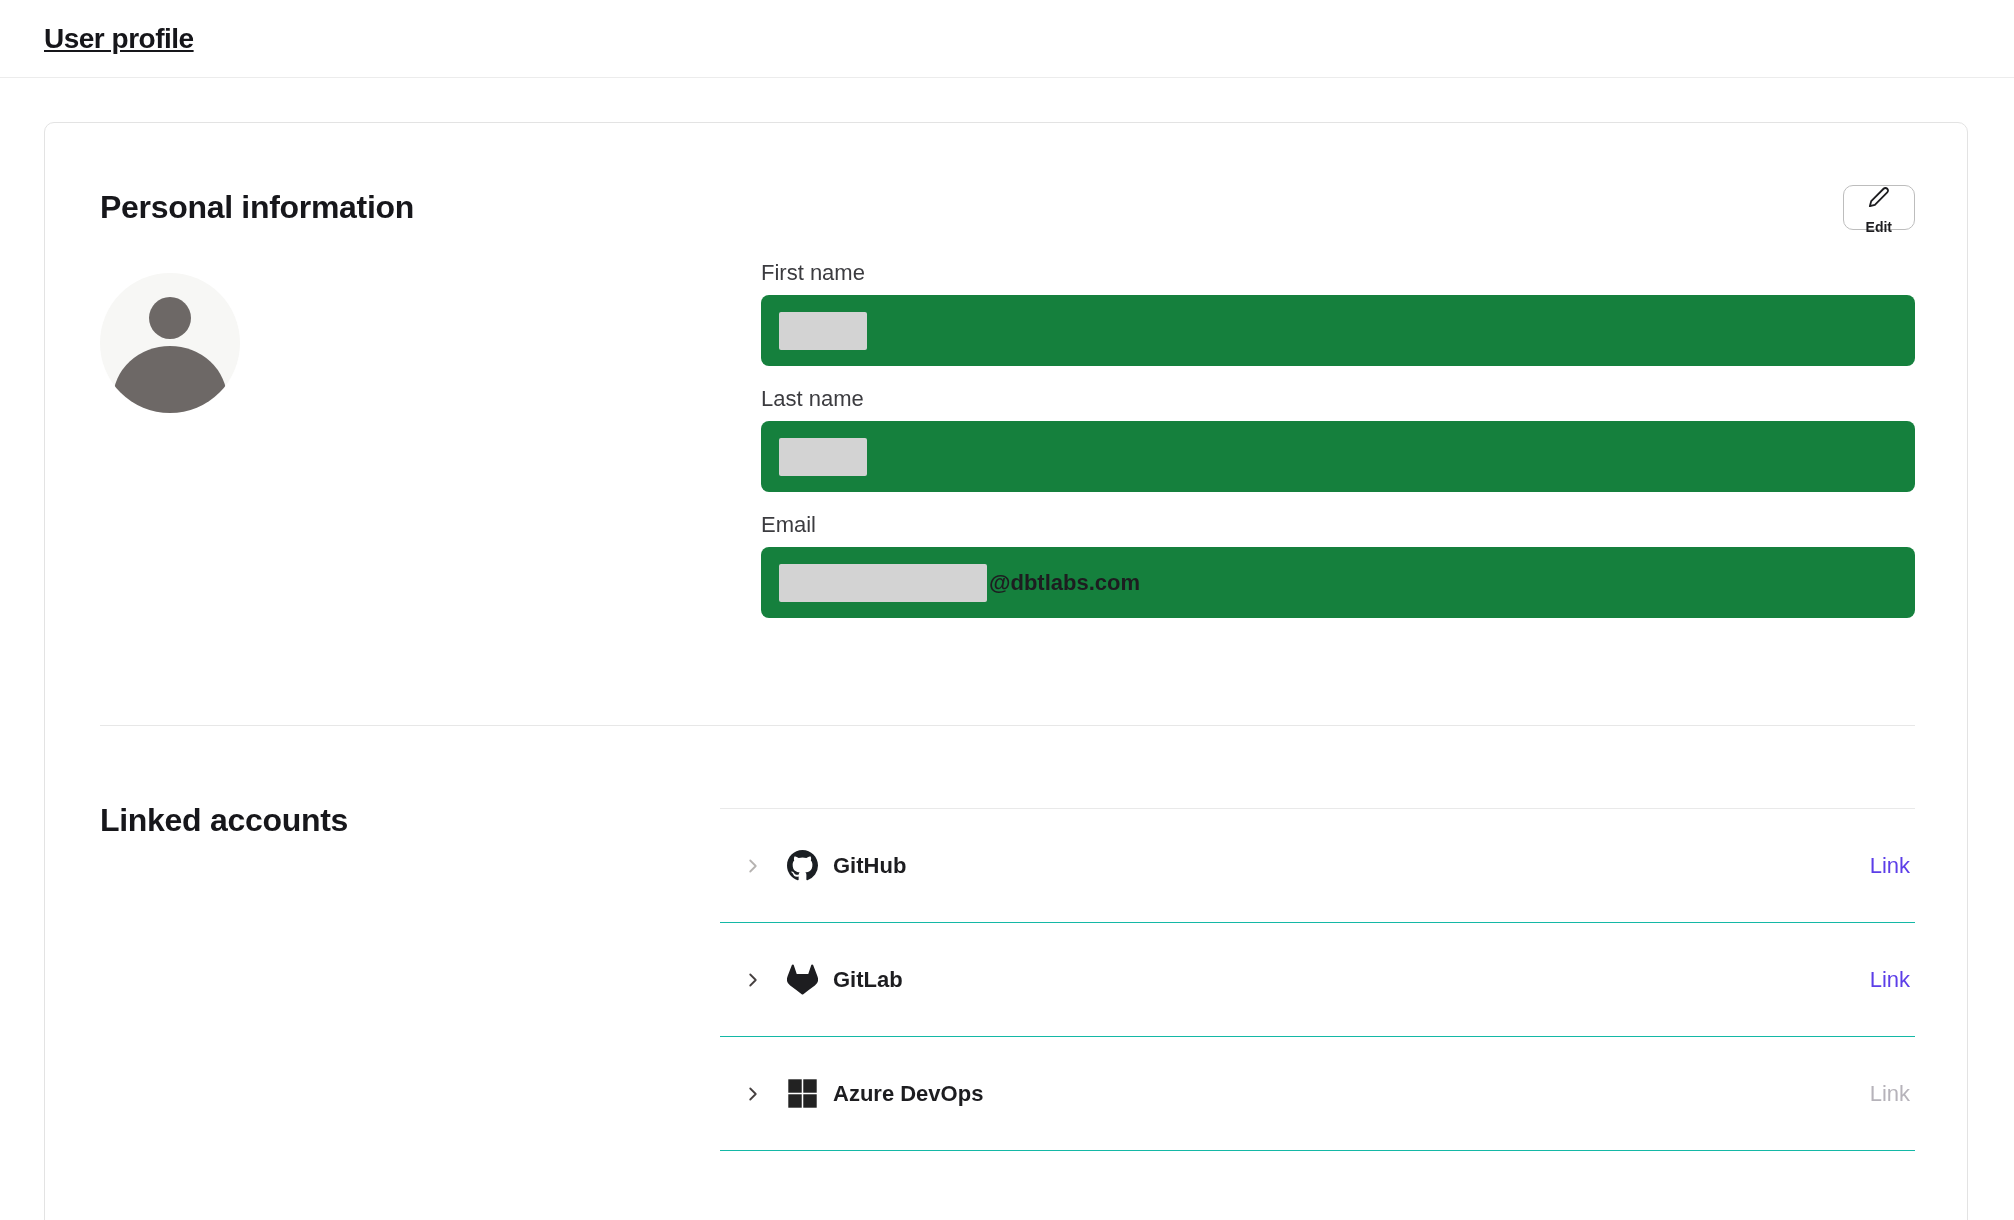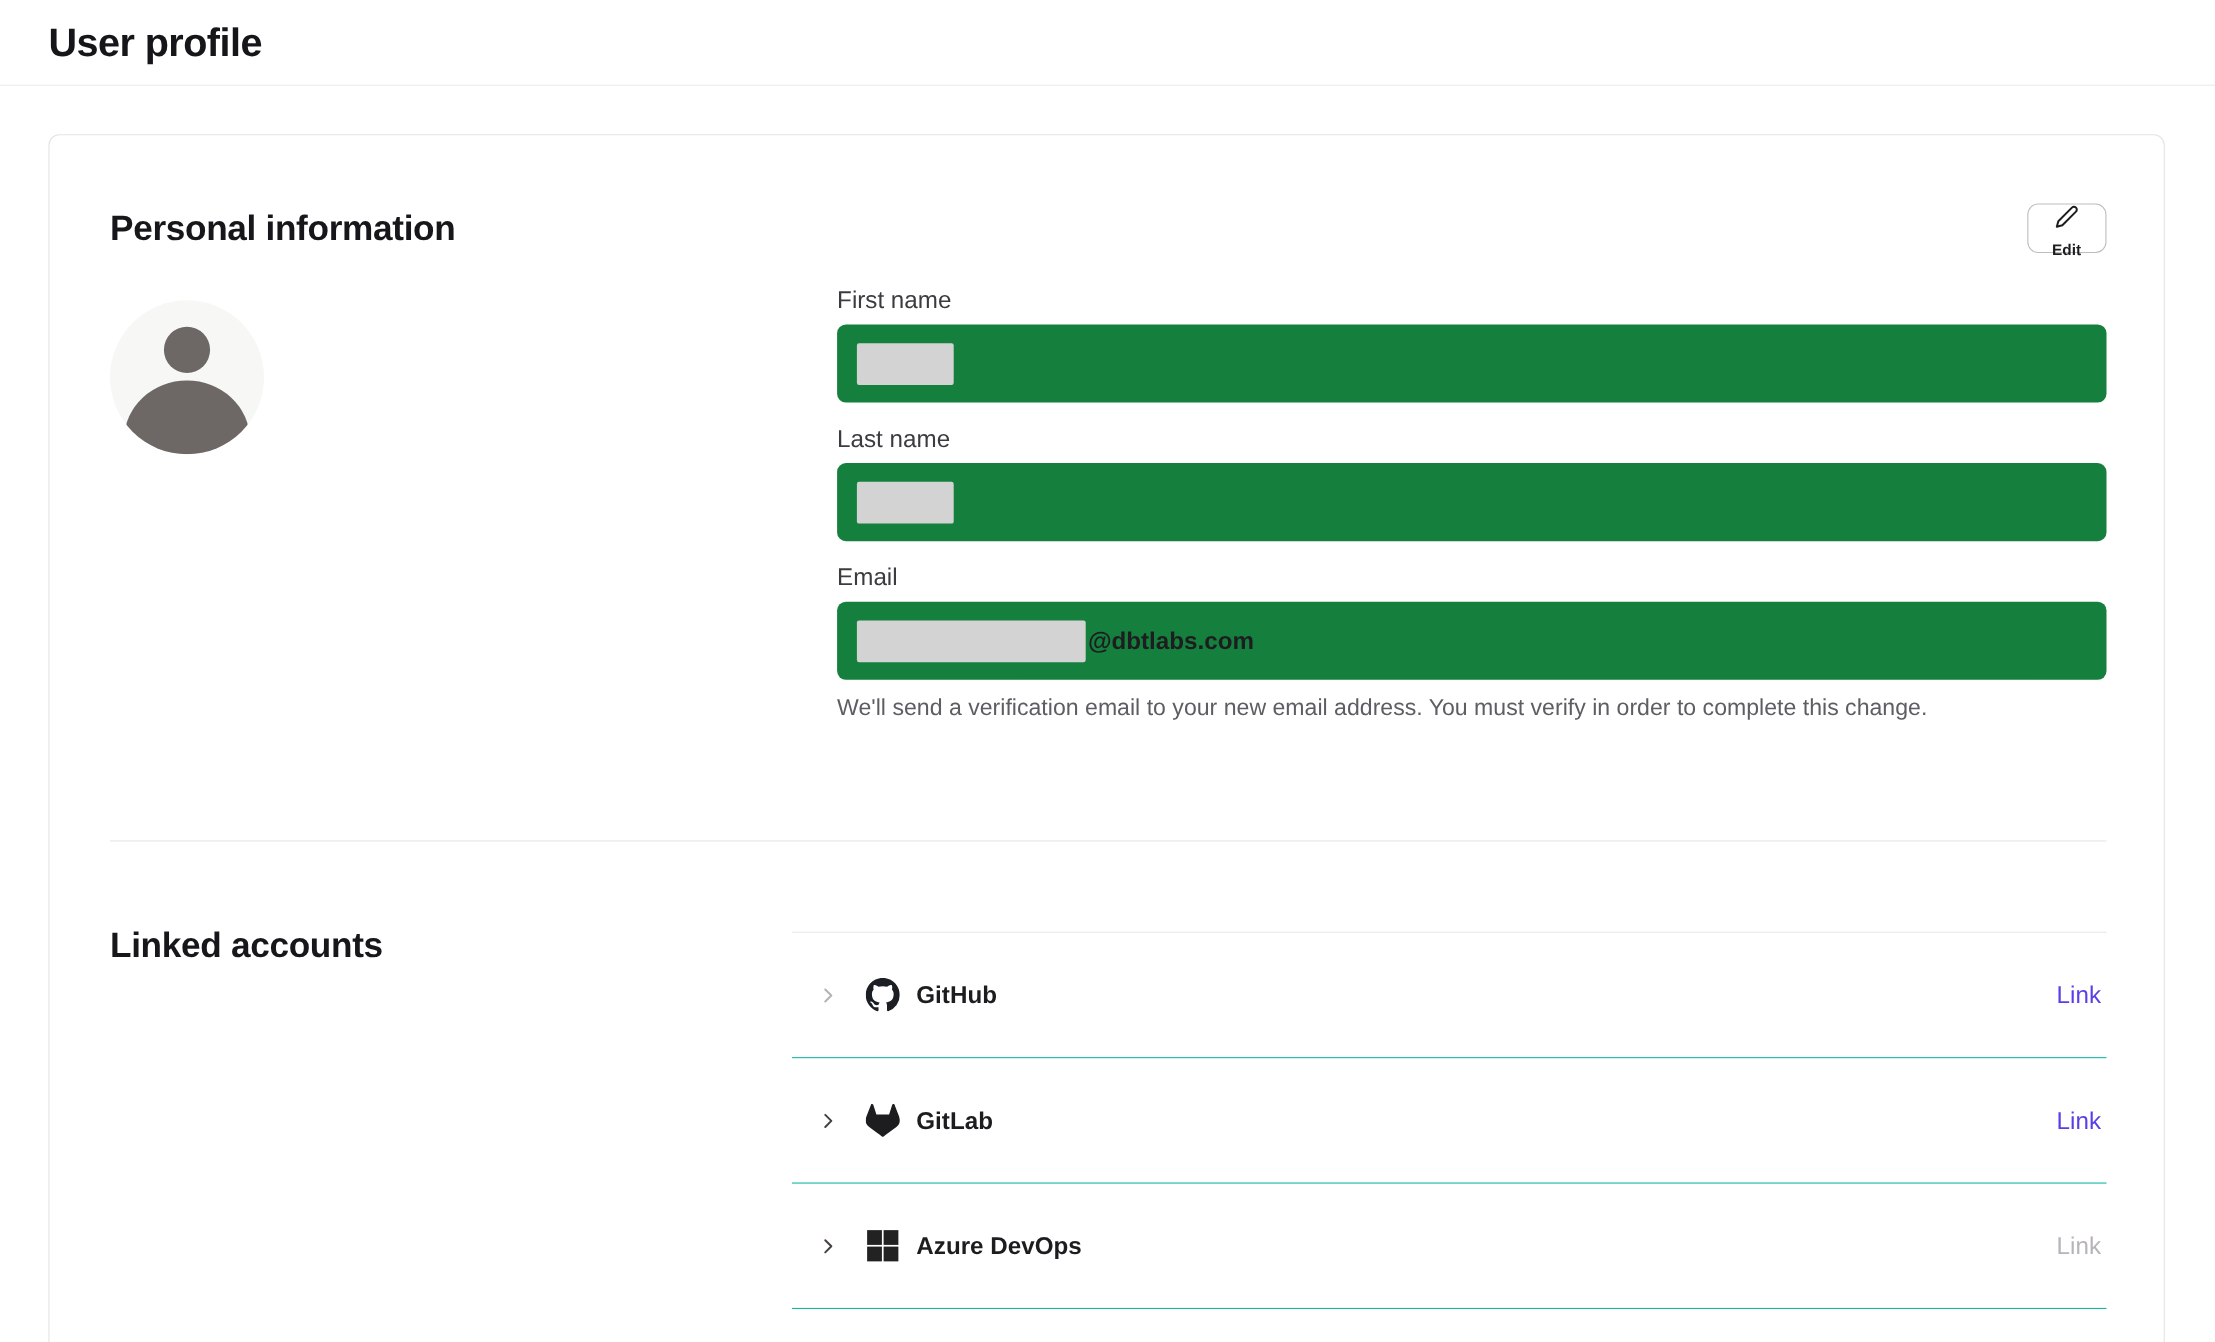--- a/index.html
+++ b/index.html
@@ -12,21 +12,21 @@
   }
   
   .app-header {
     height: 78px;
     display: flex; align-items: center;
     padding-left: 44px;
     border-bottom: 1px solid #ececec;
     background: #fff;
   }
   .app-header h1 {
-    font-size: 36px; font-weight: 700; letter-spacing: -0.5px; color: #16161a;
+    font-size: 28px; font-weight: 700; letter-spacing: -0.5px; color: #16161a; text-decoration: underline;
   }
   
   .content { padding: 44px 46px 0 44px; }
   .card {
     background: #fff;
     border: 1px solid #e3e3e3;
     border-radius: 10px;
     min-height: 1140px;
     padding: 0 52px 0 55px;
   }
@@ -147,21 +147,20 @@
               <span class="redaction"></span>
             </div>
           </div>
 
           <div class="field-group">
             <label class="field-label">Email</label>
             <div class="field-box">
               <span class="redaction wide"></span>
               <span class="email-suffix">@dbtlabs.com</span>
             </div>
-            <p class="helper-text">We'll send a verification email to your new email address. You must verify in order to complete this change.</p>
           </div>
         </div>
       </div>
 
       <hr class="section-divider">
     </section>
 
     <section class="linked">
       <div class="linked-left">
         <h2 class="section-title">Linked accounts</h2>

